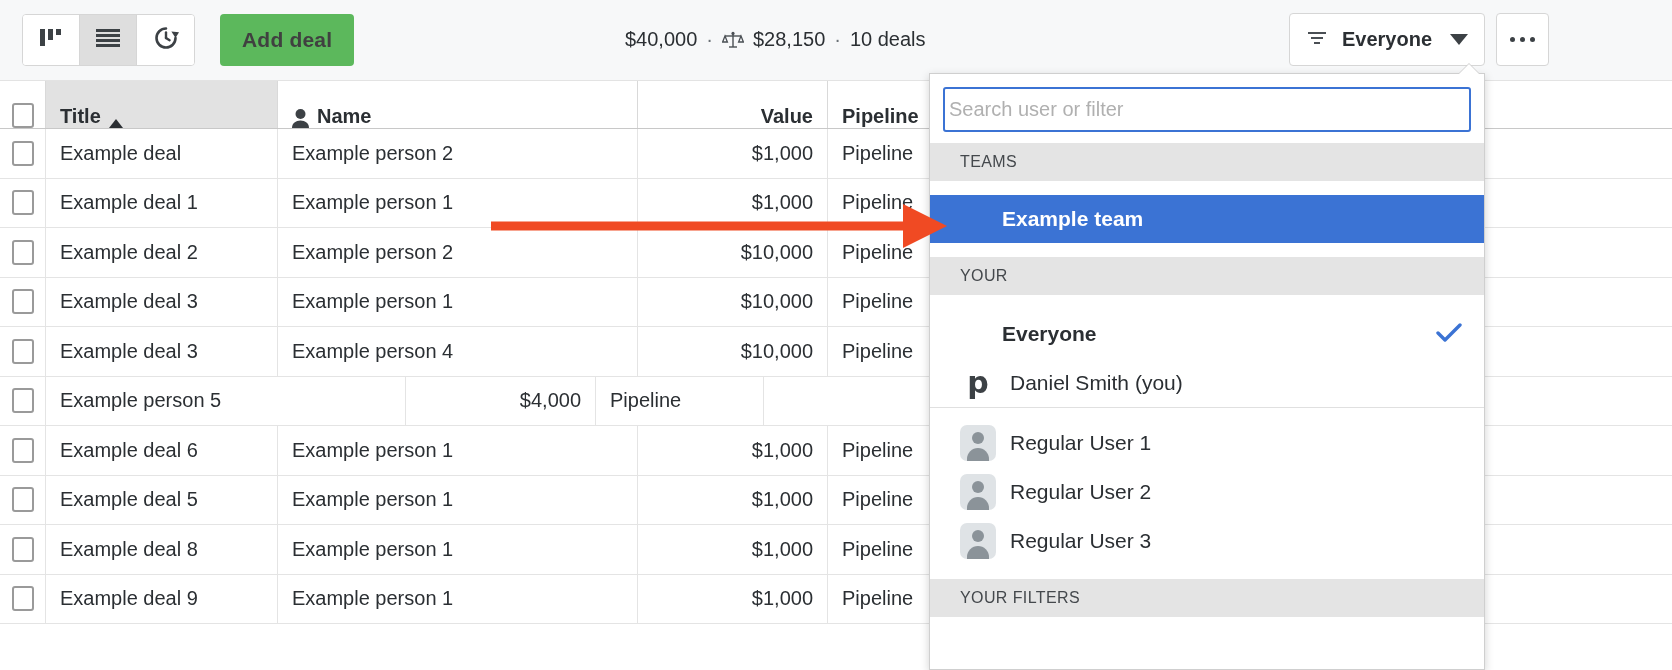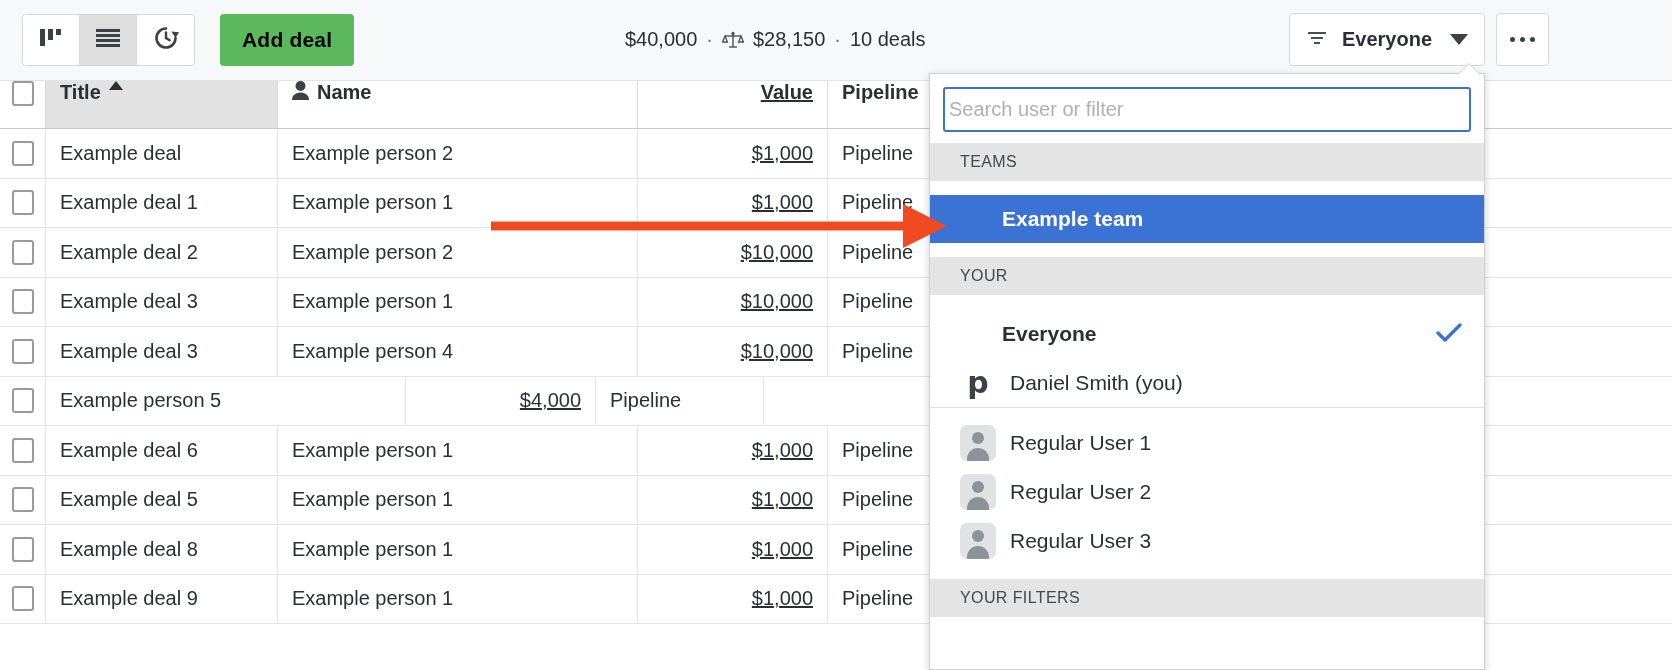--- a/index.html
+++ b/index.html
@@ -29,21 +29,21 @@
     display: flex; align-items: center; justify-content: center;
     background: #ffffff; border-right: 1px solid #d6d6d6;
     cursor: pointer;
   }
   .viewbtn:last-child { border-right: none; }
   .viewbtn.active { background: #dedede; }
 
   .addbtn {
     position: absolute; top: 14px; left: 220px;
     height: 52px; padding: 0 22px;
-    background: #5cb85c; color: #000000;
+    background: #5cb85c; color: #404040;
     border: none; border-radius: 4px;
     font-size: 21px; font-weight: bold;
     cursor: pointer; letter-spacing: .2px;
   }
 
   .stats {
     position: absolute; top: 28px; left: 625px;
     font-size: 20px; color: #2b2f33;
     display: flex; align-items: center; gap: 9px;
     white-space: nowrap;
@@ -72,32 +72,32 @@
     background: #3c4145; display: block;
   }
 
   
   .table { position: absolute; top: 81px; left: 0; width: 1672px; }
   .thead {
     display: flex; height: 48px;
     background: #ffffff; border-bottom: 1px solid #c8c8c8;
   }
   .th {
-    display: flex; align-items: flex-start;
+    display: flex; align-items: flex-end;
     font-size: 20px; font-weight: bold; color: #2b2f33;
     border-right: 1px solid #d9d9d9;
     padding: 0 14px; height: 100%;
   }
   .th.sorted { background: #e2e2e2; }
   .th.num { justify-content: flex-end; }
 
   .c-check { width: 46px; flex: none; justify-content: center; padding: 0; }
   .c-title { width: 232px; flex: none; }
   .c-name  { width: 360px; flex: none; }
-  .c-value { width: 190px; flex: none; text-decoration: underline; }
+  .c-value { width: 190px; flex: none; }
   .c-pipe  { width: 168px; flex: none; }
   .c-stage { width: 168px; flex: none; }
   .c-status{ width: 160px; flex: none; }
   .c-gear  { width: 62px;  flex: none; justify-content: center; padding: 0; border-right: none; }
 
   .trow {
     display: flex; height: 49.5px;
     border-bottom: 1px solid #e4e4e4;
     background: #fff;
   }

